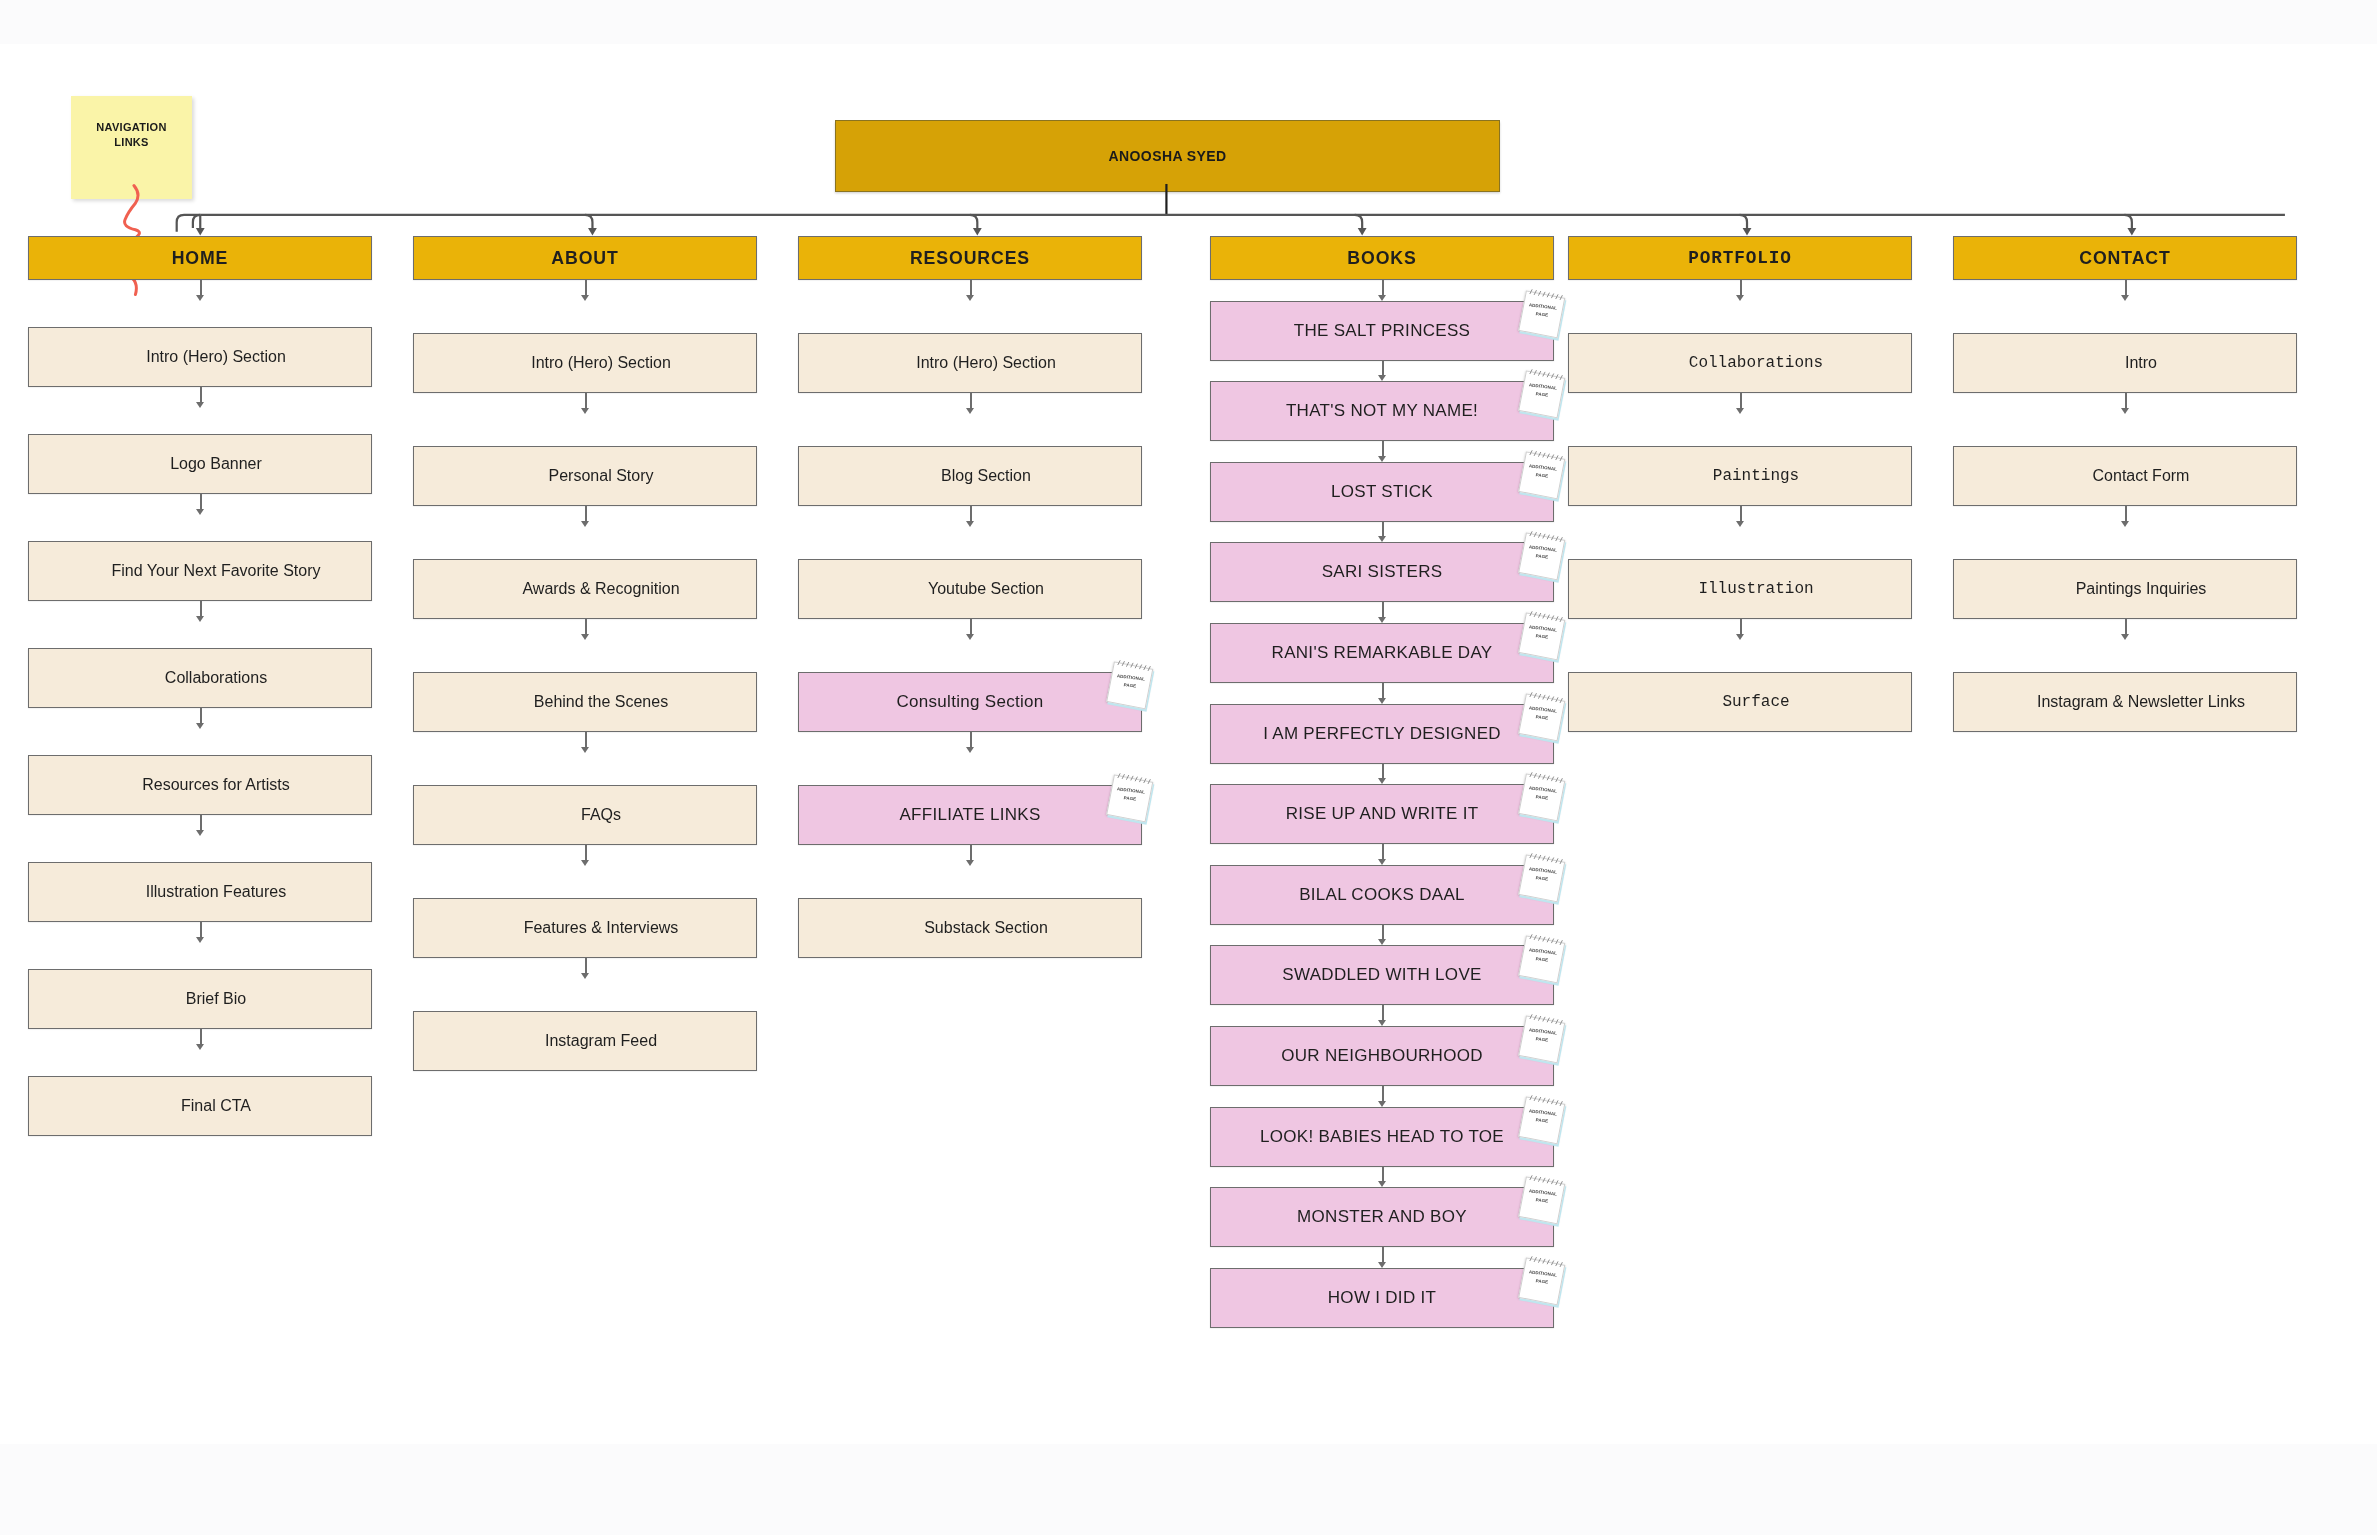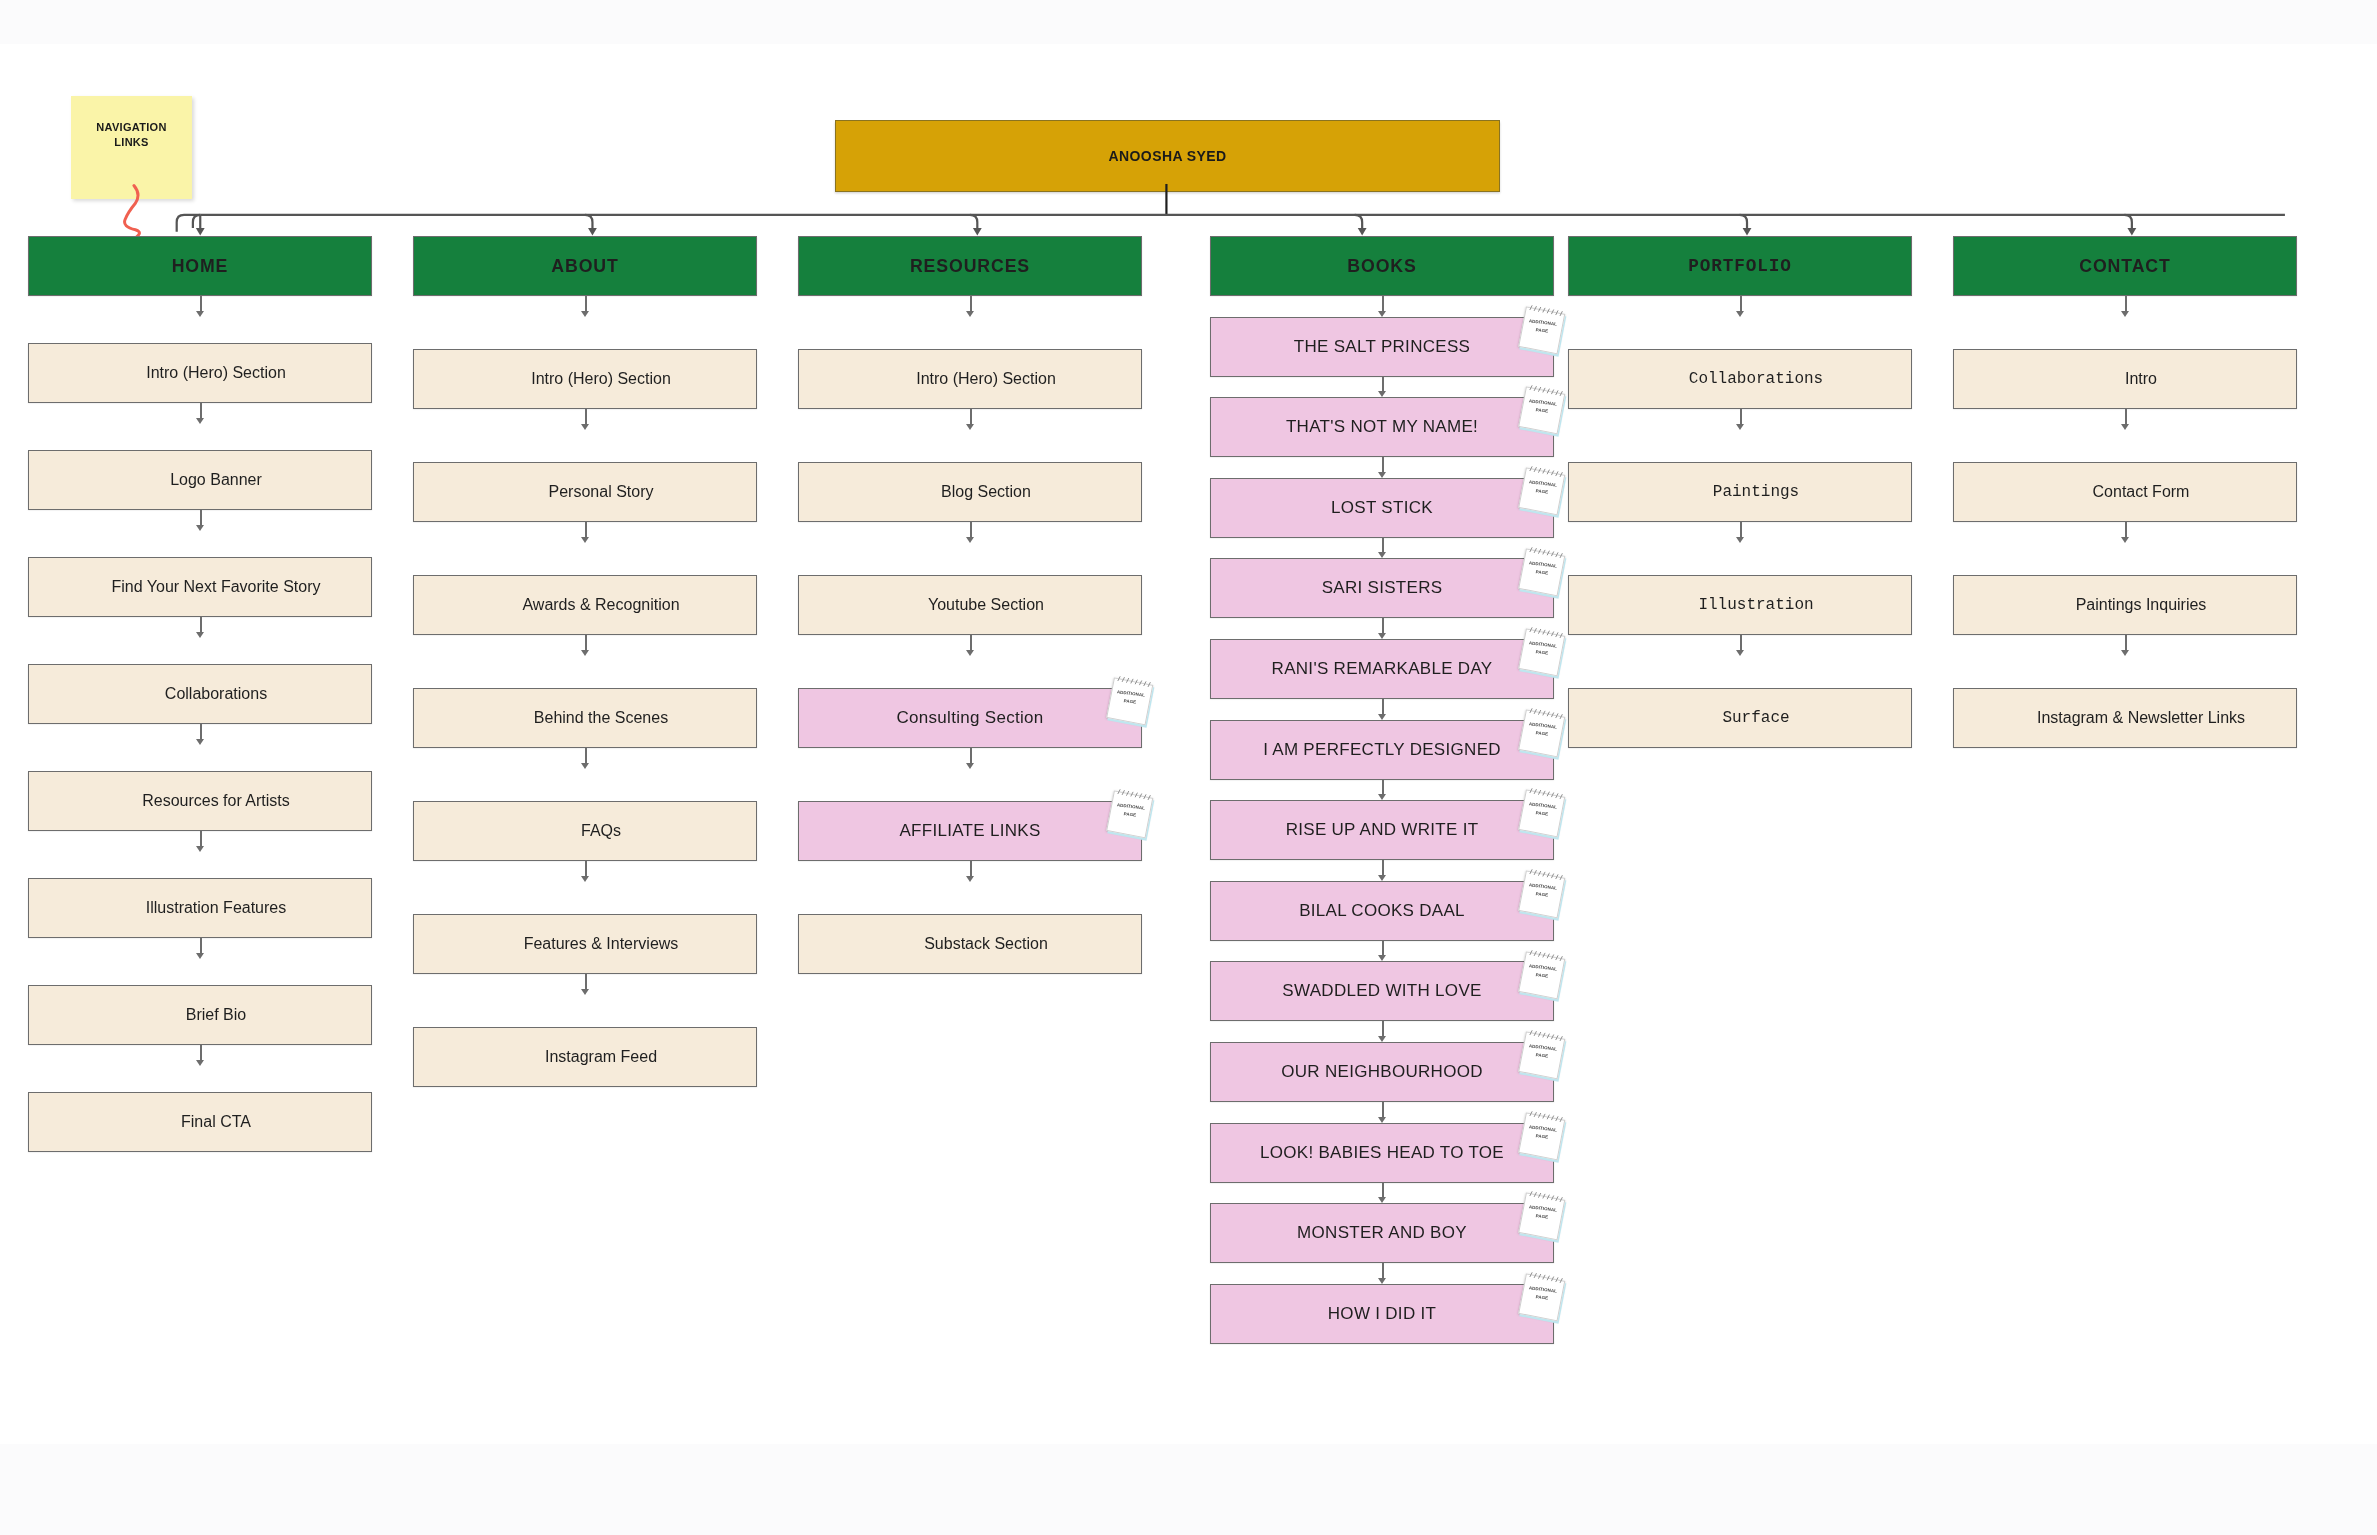--- a/index.html
+++ b/index.html
@@ -63,22 +63,22 @@
     position: relative;
     width: 344px;
     border: 1.5px solid #6d6d6d;
     display: flex; align-items: center; justify-content: center;
     text-align: center;
     color: #1f1f1f;
     box-shadow: 0 0.7px 1.5px rgba(0,0,0,0.13);
   }
 
   .node.header {
-    height: 60px;
-    background: #15803d;
+    height: 44px;
+    background: #eab308;
     font-size: 17.7px;
     font-weight: bold;
     letter-spacing: 0.9px;
   }
 
   .node.cream {
     height: 60px;
     background: #F6EBDA;
     font-size: 16px;
     font-weight: 400;

